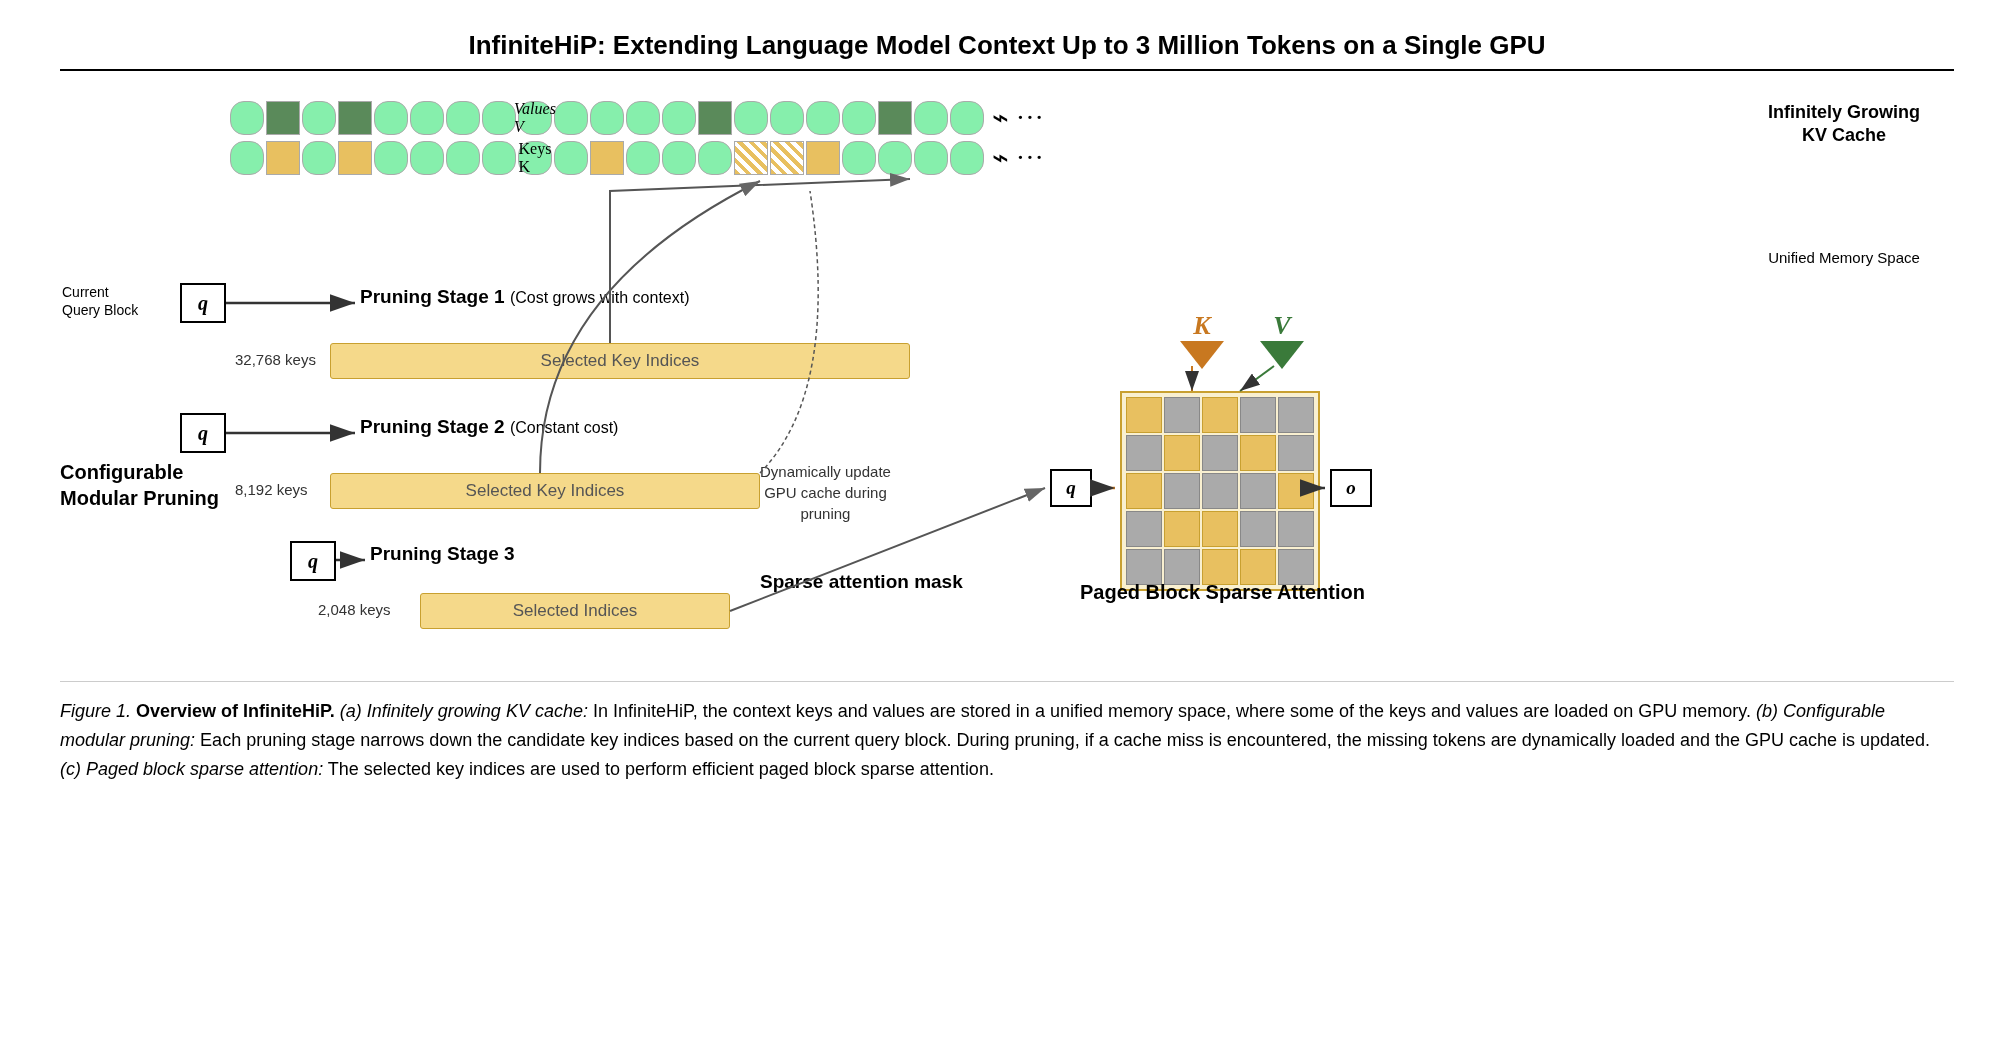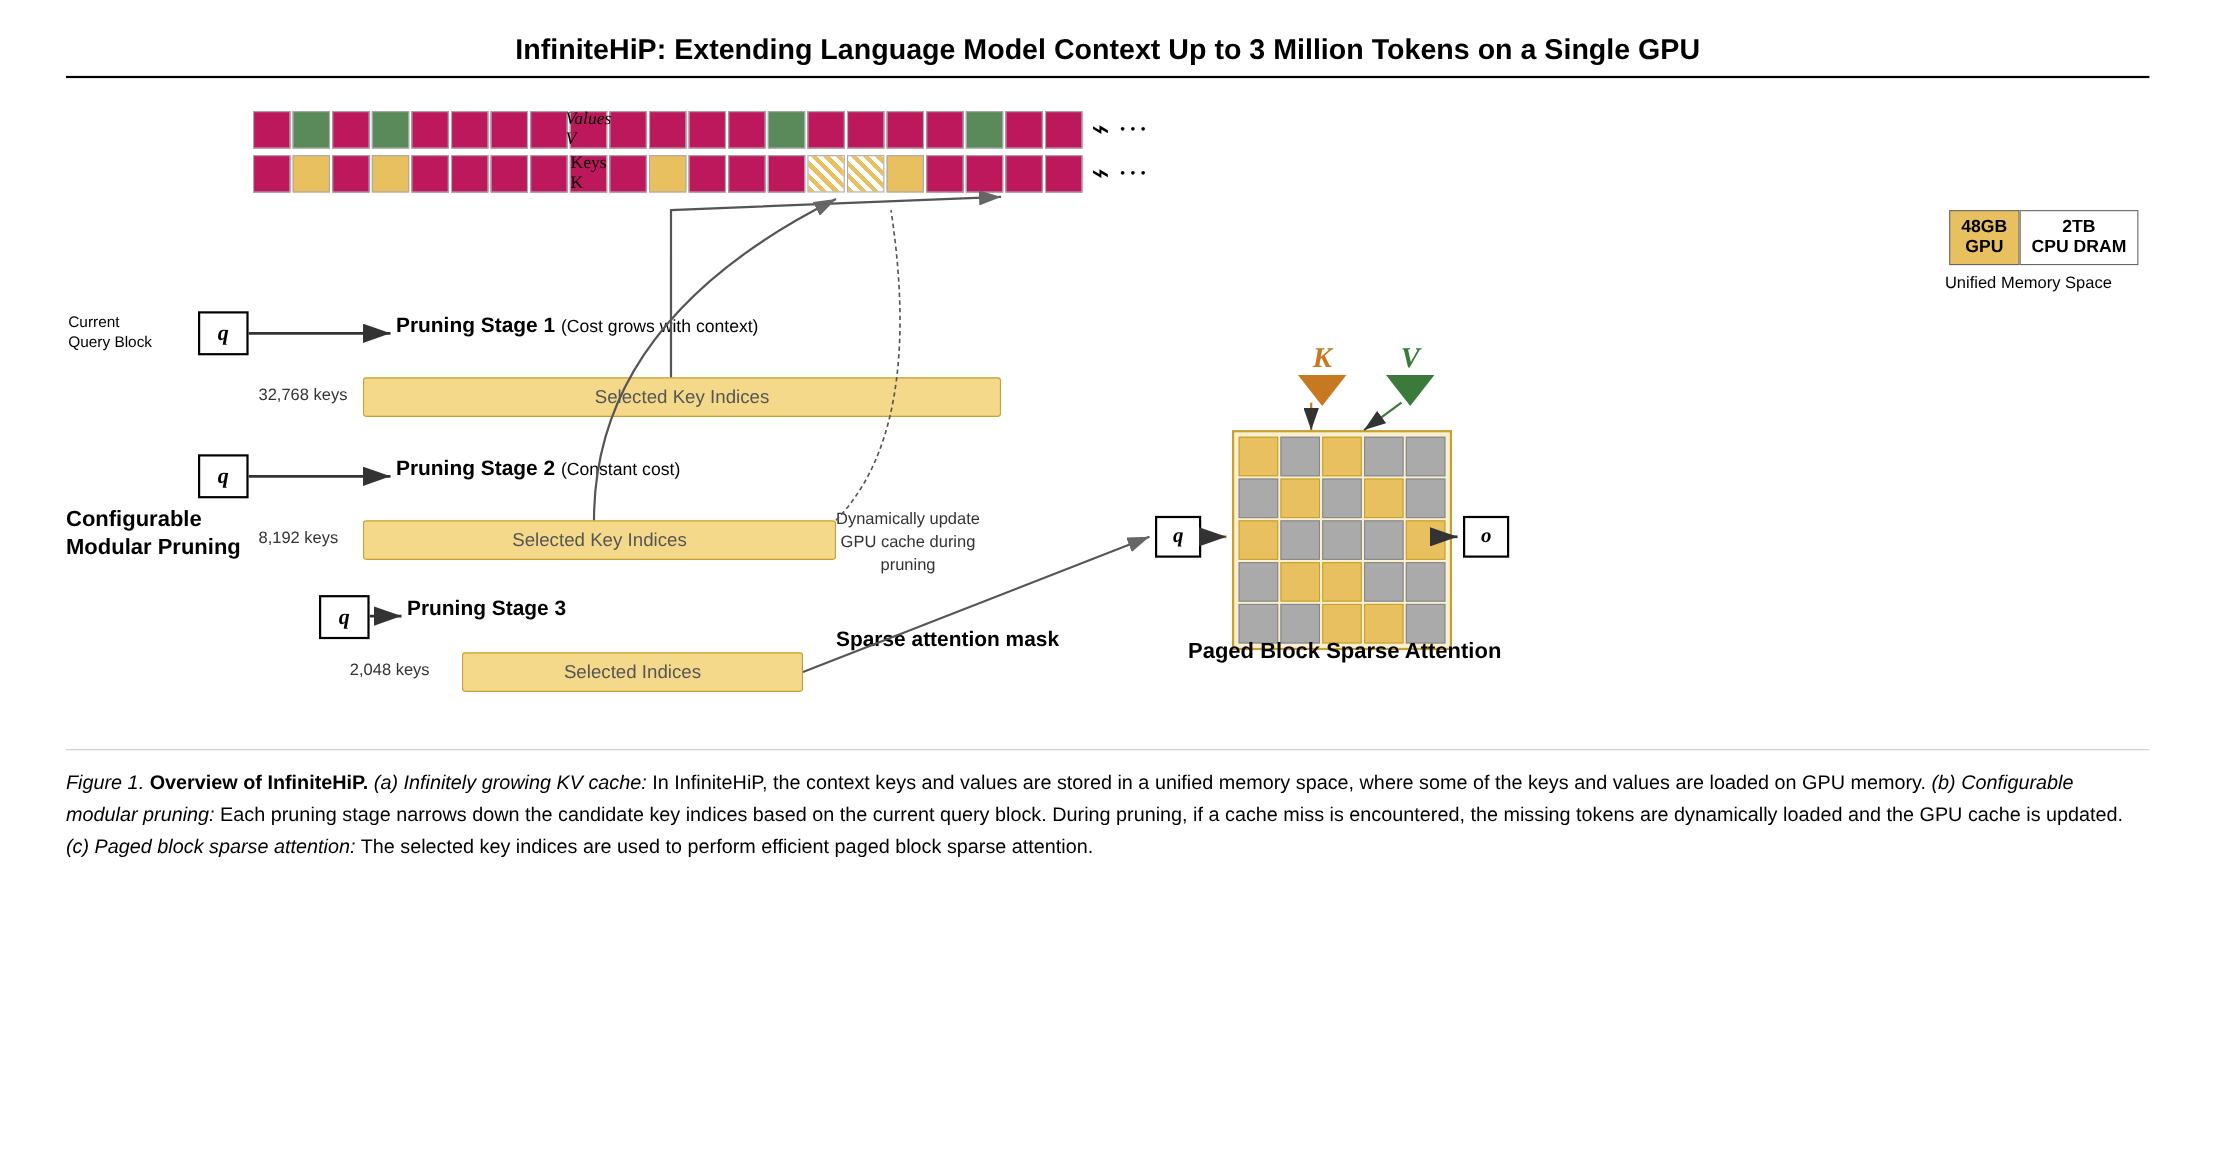--- a/index.html
+++ b/index.html
@@ -74,21 +74,21 @@
       gap: 2px;
       margin-bottom: 4px;
     }
 
     .kv-cell {
       width: 34px;
       height: 34px;
       border: 1.5px solid #aaa;
       flex-shrink: 0;
     }
-    .kv-cell.white { background: #be185d; }
+    .kv-cell.white { background: #86efac; border-radius: 14px; }
     .kv-cell.green { background: #5a8a5a; }
     .kv-cell.orange { background: #e8c060; }
     .kv-cell.stripe { background: repeating-linear-gradient(45deg, #e8c060, #e8c060 4px, #fff 4px, #fff 8px); }
 
     .dots {
       font-size: 28px;
       margin-left: 6px;
       line-height: 34px;
     }
 
@@ -360,25 +360,24 @@
         <div class="kv-cell orange"></div>
         <div class="kv-cell white"></div>
         <div class="kv-cell white"></div>
         <div class="kv-cell white"></div>
         <div class="kv-cell white"></div>
         <span class="dots">⌁ ···</span>
       </div>
     </div>
   </div>
 
-
-  <div class="memory-boxes" style="right:10px; top:100px;">
-    <div class="mem-box gpu">48GB<br>GPU</div>
-    <div class="mem-box cpu">2TB<br>CPU DRAM</div>
-  </div>
+  <div class="kv-cache-title" style="right:10px; top:10px; width:200px; line-height:1.3;">
+    <span>Infinitely Growing<br>KV Cache</span>
+  </div>
+
   <div class="unified-label" style="right:10px; top:158px; width:200px; text-align:center; font-size:15px; font-family:Arial,sans-serif;">Unified Memory Space</div>
 
   <div class="current-query-label" style="left:2px; top:192px; font-size:14px;">
     Current<br>Query Block
   </div>
 
   <div class="query-block" style="left:120px; top:192px;">
     <span>q</span>
   </div>
 

